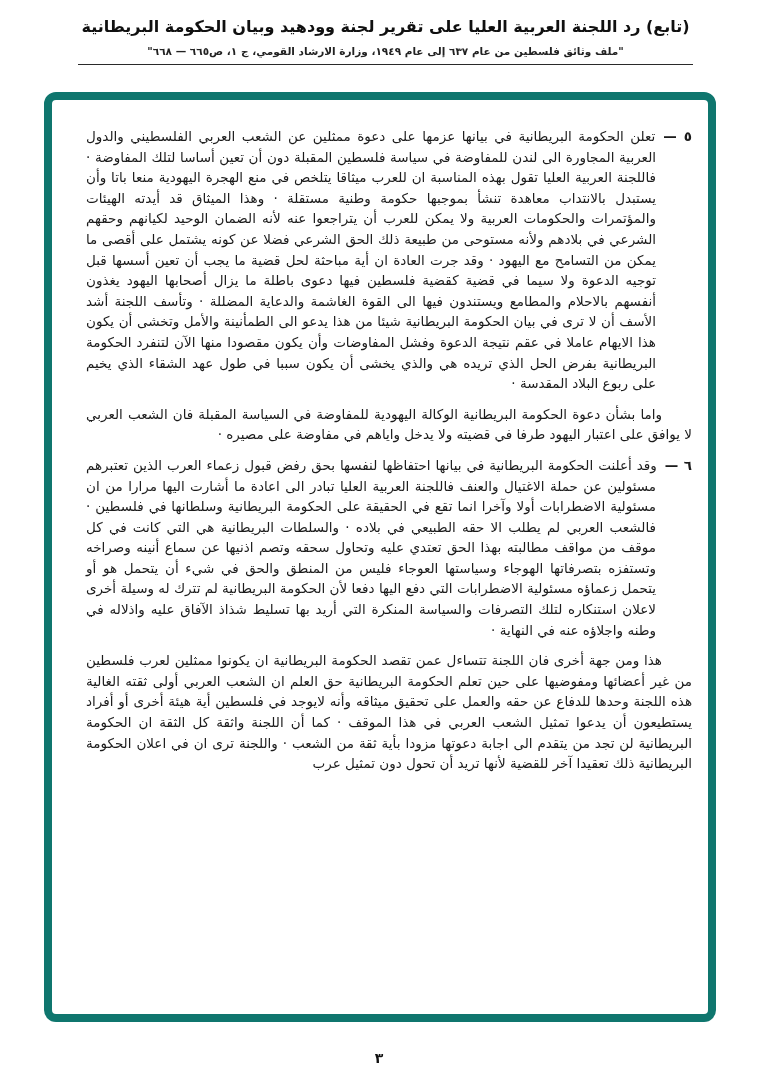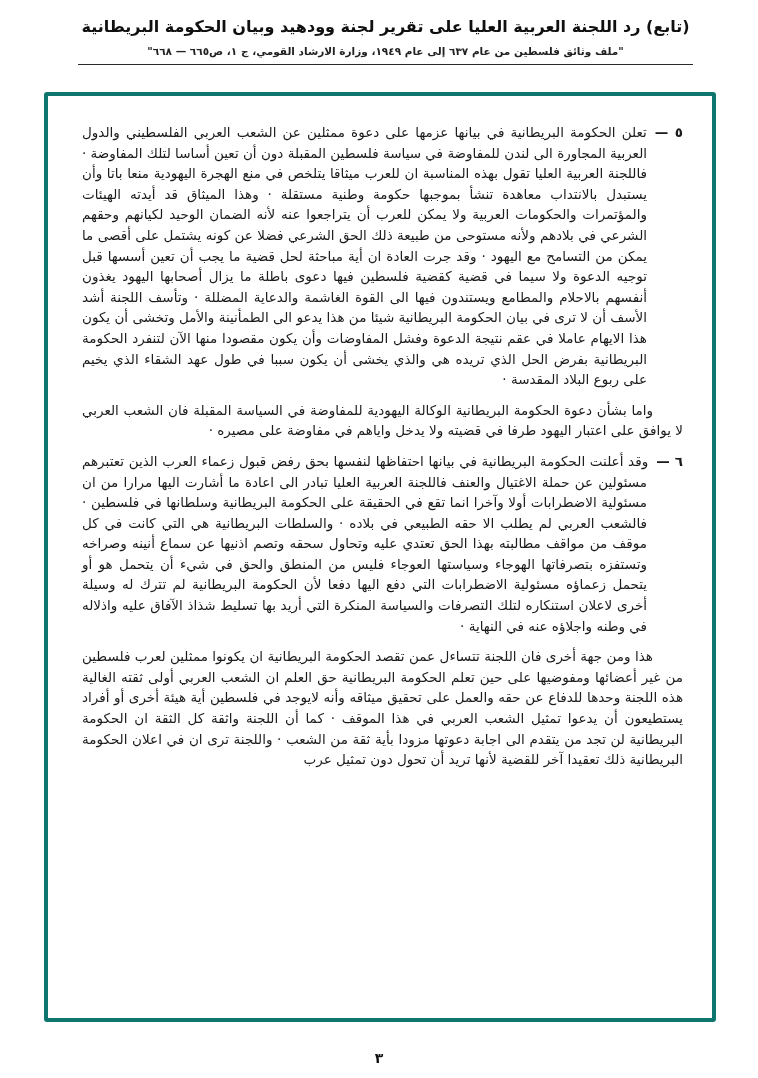--- a/index.html
+++ b/index.html
@@ -35,23 +35,23 @@
   }
   .rule {
     margin:7px auto 0 auto;
     width:615px;
     border-bottom:1.5px solid #2a2a2a;
   }
   .green-box {
     position:absolute;
     left:44px; right:42px;
     top:92px; bottom:56px;
-    border:4px solid #0f766e;
-    border-radius:3px;
-    padding:26px 29px 18px 34px;
+    border:8px solid #0f766e;
+    border-radius:12px;
+    padding:26px 16px 18px 34px;
     overflow:hidden;
   }
   .body-text {
     direction:rtl;
     text-align:justify;
     font-size:13.5px;
     line-height:20.6px;
     color:#1b1b1b;
   }
   p.para { margin-bottom:10px; }

